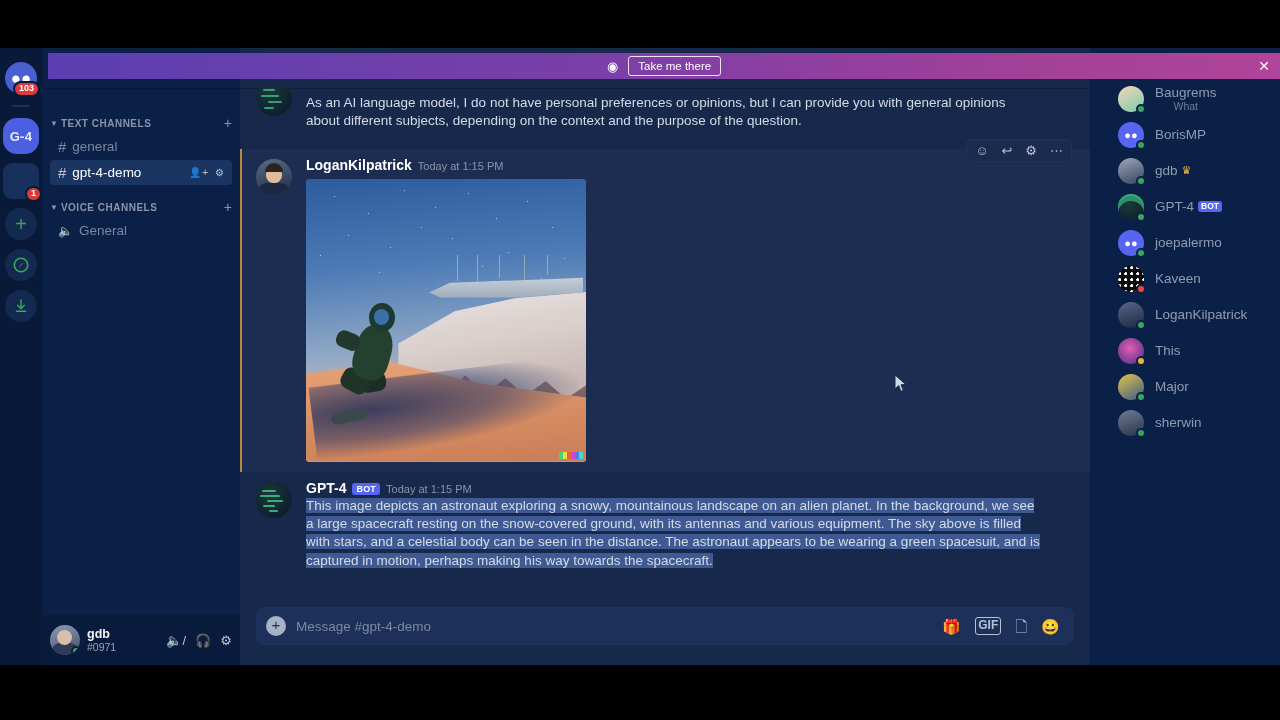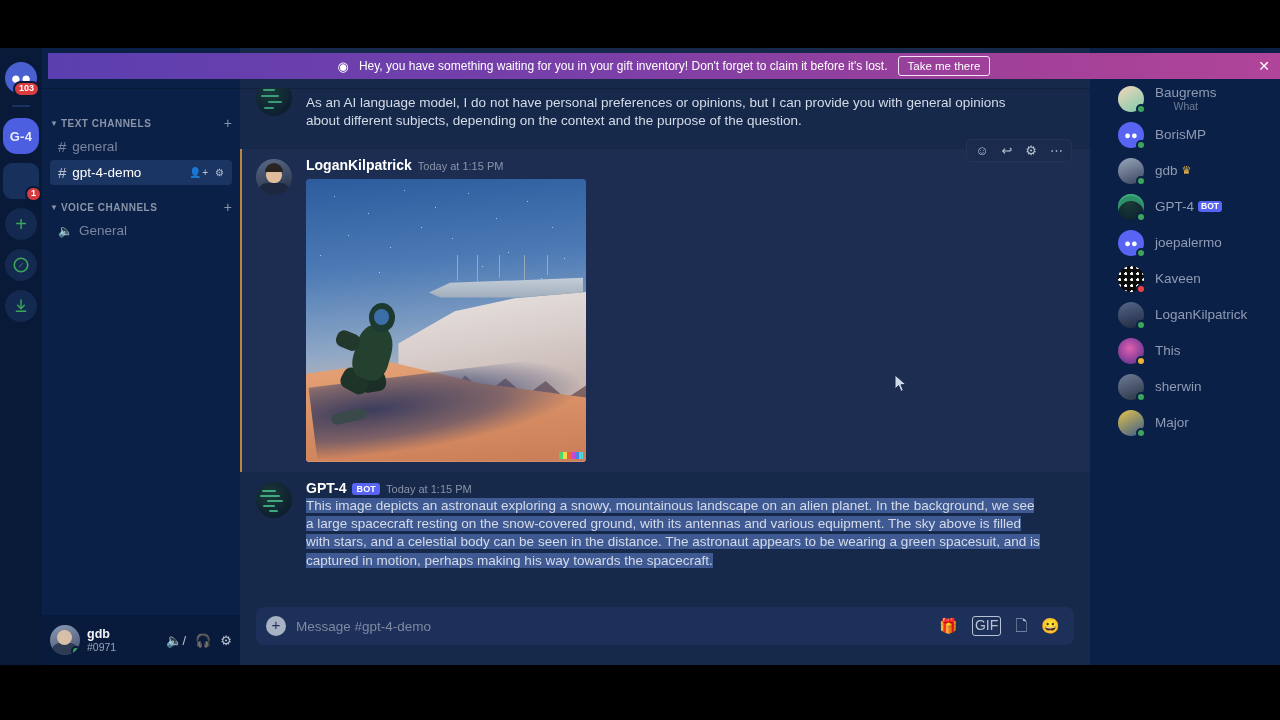--- a/index.html
+++ b/index.html
@@ -312,21 +312,21 @@
   .comp-plus {
     width: 20px; height: 20px; border-radius: 50%; background: #a7b2c4;
     color: #1c3059; font-size: 15px; line-height: 18px; text-align: center;
     flex: 0 0 20px; cursor: pointer; font-weight: 400;
   }
   .comp-ph { flex: 1; color: #7e89a1; font-size: 13.5px; }
   .comp-icons { display: flex; align-items: center; gap: 14px; }
   .comp-icons .ci { color: #b9c2d2; font-size: 15px; cursor: pointer; line-height: 1; }
   .gif-ico {
     border: 1.6px solid #b9c2d2; border-radius: 3px; color: #b9c2d2;
-    font-size: 14px; font-weight: normal; padding: 1px 2px; line-height: 1.1;
+    font-size: 12px; font-weight: bold; padding: 1px 2px; line-height: 1.1;
   }
 
   
   .members {
     width: 190px; flex: 0 0 190px; background: #0b2047;
     padding: 14px 0 0 0; overflow: hidden;
   }
   .members-hdr {
     color: #8a94a8; font-size: 10.5px; font-weight: bold;
     letter-spacing: .4px; padding: 0 8px 6px 18px;
@@ -711,47 +711,46 @@
             <span class="m-st idle"></span>
           </div>
           <div class="m-txt">
             <div class="m-name">
               <span>This</span>
             </div>
           </div>
         </div>
         <div class="member">
           <div class="m-av">
+            <div class="inner" style="background:linear-gradient(150deg,#e3c44a,#3a5a8a);"></div>
+            <span class="m-st"></span>
+          </div>
+          <div class="m-txt">
+            <div class="m-name">
+              <span>Major</span>
+            </div>
+          </div>
+        </div>
+        <div class="member">
+          <div class="m-av">
             <div class="inner" style="background:linear-gradient(160deg,#6d7d96,#2a3346);"></div>
             <span class="m-st"></span>
           </div>
           <div class="m-txt">
             <div class="m-name">
               <span>sherwin</span>
             </div>
           </div>
         </div>
-        <div class="member">
-          <div class="m-av">
-            <div class="inner" style="background:linear-gradient(150deg,#e3c44a,#3a5a8a);"></div>
-            <span class="m-st"></span>
-          </div>
-          <div class="m-txt">
-            <div class="m-name">
-              <span>Major</span>
-            </div>
-          </div>
-        </div>
       </div>
   </div>
 </div>
 
 <div class="banner">
   <span class="gift-ico">◉</span>
-  <span class="btxt">Hey, you have something waiting for you in your gift inventory! Don't forget to claim it before it's lost.</span>
   <span class="bbtn">Take me there</span>
   <span class="bclose">✕</span>
 </div>
 
 <div class="cursor">
   <svg width="14" height="20" viewBox="0 0 14 20">
     <path d="M1 1 L1 15 L4.6 11.6 L7 17.4 L9.4 16.3 L7 10.8 L12 10.6 Z" fill="#cfd8e8" stroke="#16294a" stroke-width="1"></path>
   </svg>
 </div>
 

